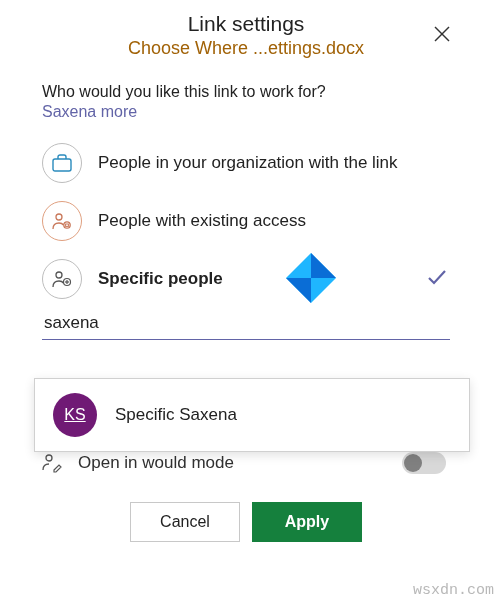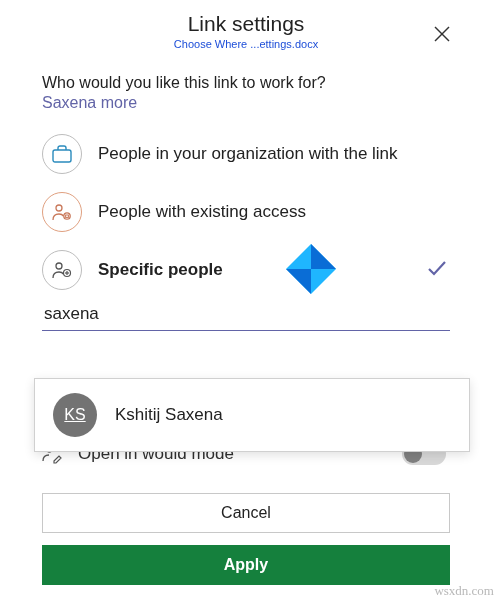--- a/index.html
+++ b/index.html
@@ -7,21 +7,21 @@
     font-family: 'Segoe UI', Arial, sans-serif;
     background: #fff;
     width: 500px;
     height: 605px;
     position: relative;
     color: #222;
   }
   .panel { padding: 12px 22px 0 34px; width: 480px; }
   .header { text-align: center; position: relative; margin-bottom: 24px; }
   .title { font-size: 21px; font-weight: 400; color: #222; }
-  .subtitle { font-size: 11px; color: #1d4ed8; margin-top: 2px; }
+  .subtitle { font-size: 18px; color: #a16207; margin-top: 2px; }
   .close {
     position: absolute; right: 2px; top: 8px;
     width: 28px; height: 28px; cursor: pointer;
     display:flex; align-items:center; justify-content:center;
   }
   .close svg { width: 16px; height:16px; stroke:#333; stroke-width:1.4; }
   .prompt { font-size: 16px; color: #222; margin: 0 8px 2px 8px; }
   .learn { font-size: 16px; color: #6264a7; margin: 0 8px 20px 8px; cursor:pointer; }
   .opt-row { display:flex; align-items:center; gap:16px; margin: 14px 8px; cursor:pointer; min-height:44px; position:relative;}
   .opt-icon { width:40px; height:40px; border:1px solid #bdbdbd; border-radius:50%; display:flex; align-items:center; justify-content:center; flex-shrink:0;}
@@ -35,36 +35,36 @@
   .search-input {
     width:100%; border:none; border-bottom:1.5px solid #6264a7;
     font-size:17px; padding:6px 2px; outline:none; color:#222; background:transparent;
   }
   .dropdown {
     position:absolute; left:34px; right:30px; top:378px;
     background:#fff; border:1px solid #d0d0d0; box-shadow:0 3px 10px rgba(0,0,0,.12);
     z-index:20;
   }
   .dd-item { display:flex; align-items:center; gap:18px; padding:14px 18px; cursor:pointer;}
-  .avatar { width:44px; height:44px; border-radius:50%; background:#737373; color:#fff; display:flex; align-items:center; justify-content:center; font-size:16px; font-weight:500;text-decoration:underline;}
+  .avatar { width:44px; height:44px; border-radius:50%; background:#701a75; color:#fff; display:flex; align-items:center; justify-content:center; font-size:16px; font-weight:500;text-decoration:underline;}
   .dd-name { font-size:17px; color:#222; }
   .settings-row { display:flex; align-items:center; gap:14px; margin: 76px 8px 10px 8px; position:relative;}
   .settings-row .checkbox { width:22px; height:22px; border-radius:4px; background:#6264a7; display:flex; align-items:center; justify-content:center; flex-shrink:0;}
   .settings-row .checkbox svg{ width:14px; height:14px; stroke:#fff; stroke-width:3; fill:none;}
   .row-label { font-size:17px; color:#303030; }
   .grayed { color:#a0a0a0; }
   .rv-row { display:flex; align-items:center; gap:14px; margin: 14px 8px 0 8px; position:relative;}
   .rv-icon { width:22px; height:22px; flex-shrink:0;}
   .toggle { position:absolute; right:4px; width:44px; height:22px; border-radius:12px; background:#d8d8d8; display:flex; align-items:center; padding:2px; cursor:pointer;}
   .knob { width:18px; height:18px; border-radius:50%; background:#808080;}
-  .btn-row { display:flex; justify-content:center; gap:12px; margin:28px 8px 0 8px;flex-direction:column;}
+  .btn-row { display:flex; justify-content:center; gap:12px; margin:28px 8px 0 8px;}
   .btn { height:40px; min-width:110px; font-size:16px; border:none; cursor:pointer;}
   .btn-cancel { background:#fff; border:1px solid #c8c8c8; color:#222;}
   .btn-apply { background:#15803d; color:#fff; font-weight:600;}
-  .watermark { position:absolute; bottom:6px; right:6px; font-size:13px; color:#b8b8b8; font-family:Liberation Serif, serif;}
+  .watermark { position:absolute; bottom:6px; right:6px; font-size:15px; color:#b8b8b8; font-family:Liberation Mono, monospace;}
 </style>
 </head>
 <body>
 
 <div class="panel">
   <div class="header">
     <div class="title">Link settings</div>
     <div class="subtitle">Choose Where ...ettings.docx</div>
     <div class="close">
       <svg viewBox="0 0 16 16">
@@ -153,17 +153,17 @@
 
   <div class="btn-row">
     <button class="btn btn-cancel">Cancel</button>
     <button class="btn btn-apply">Apply</button>
   </div>
 </div>
 
 <div class="dropdown">
   <div class="dd-item">
     <div class="avatar">KS</div>
-    <div class="dd-name">Kshitij Saxena</div>
+    <div class="dd-name">Specific Saxena</div>
   </div>
 </div>
 
 <div class="watermark">wsxdn.com</div>
 
 </body></html>

